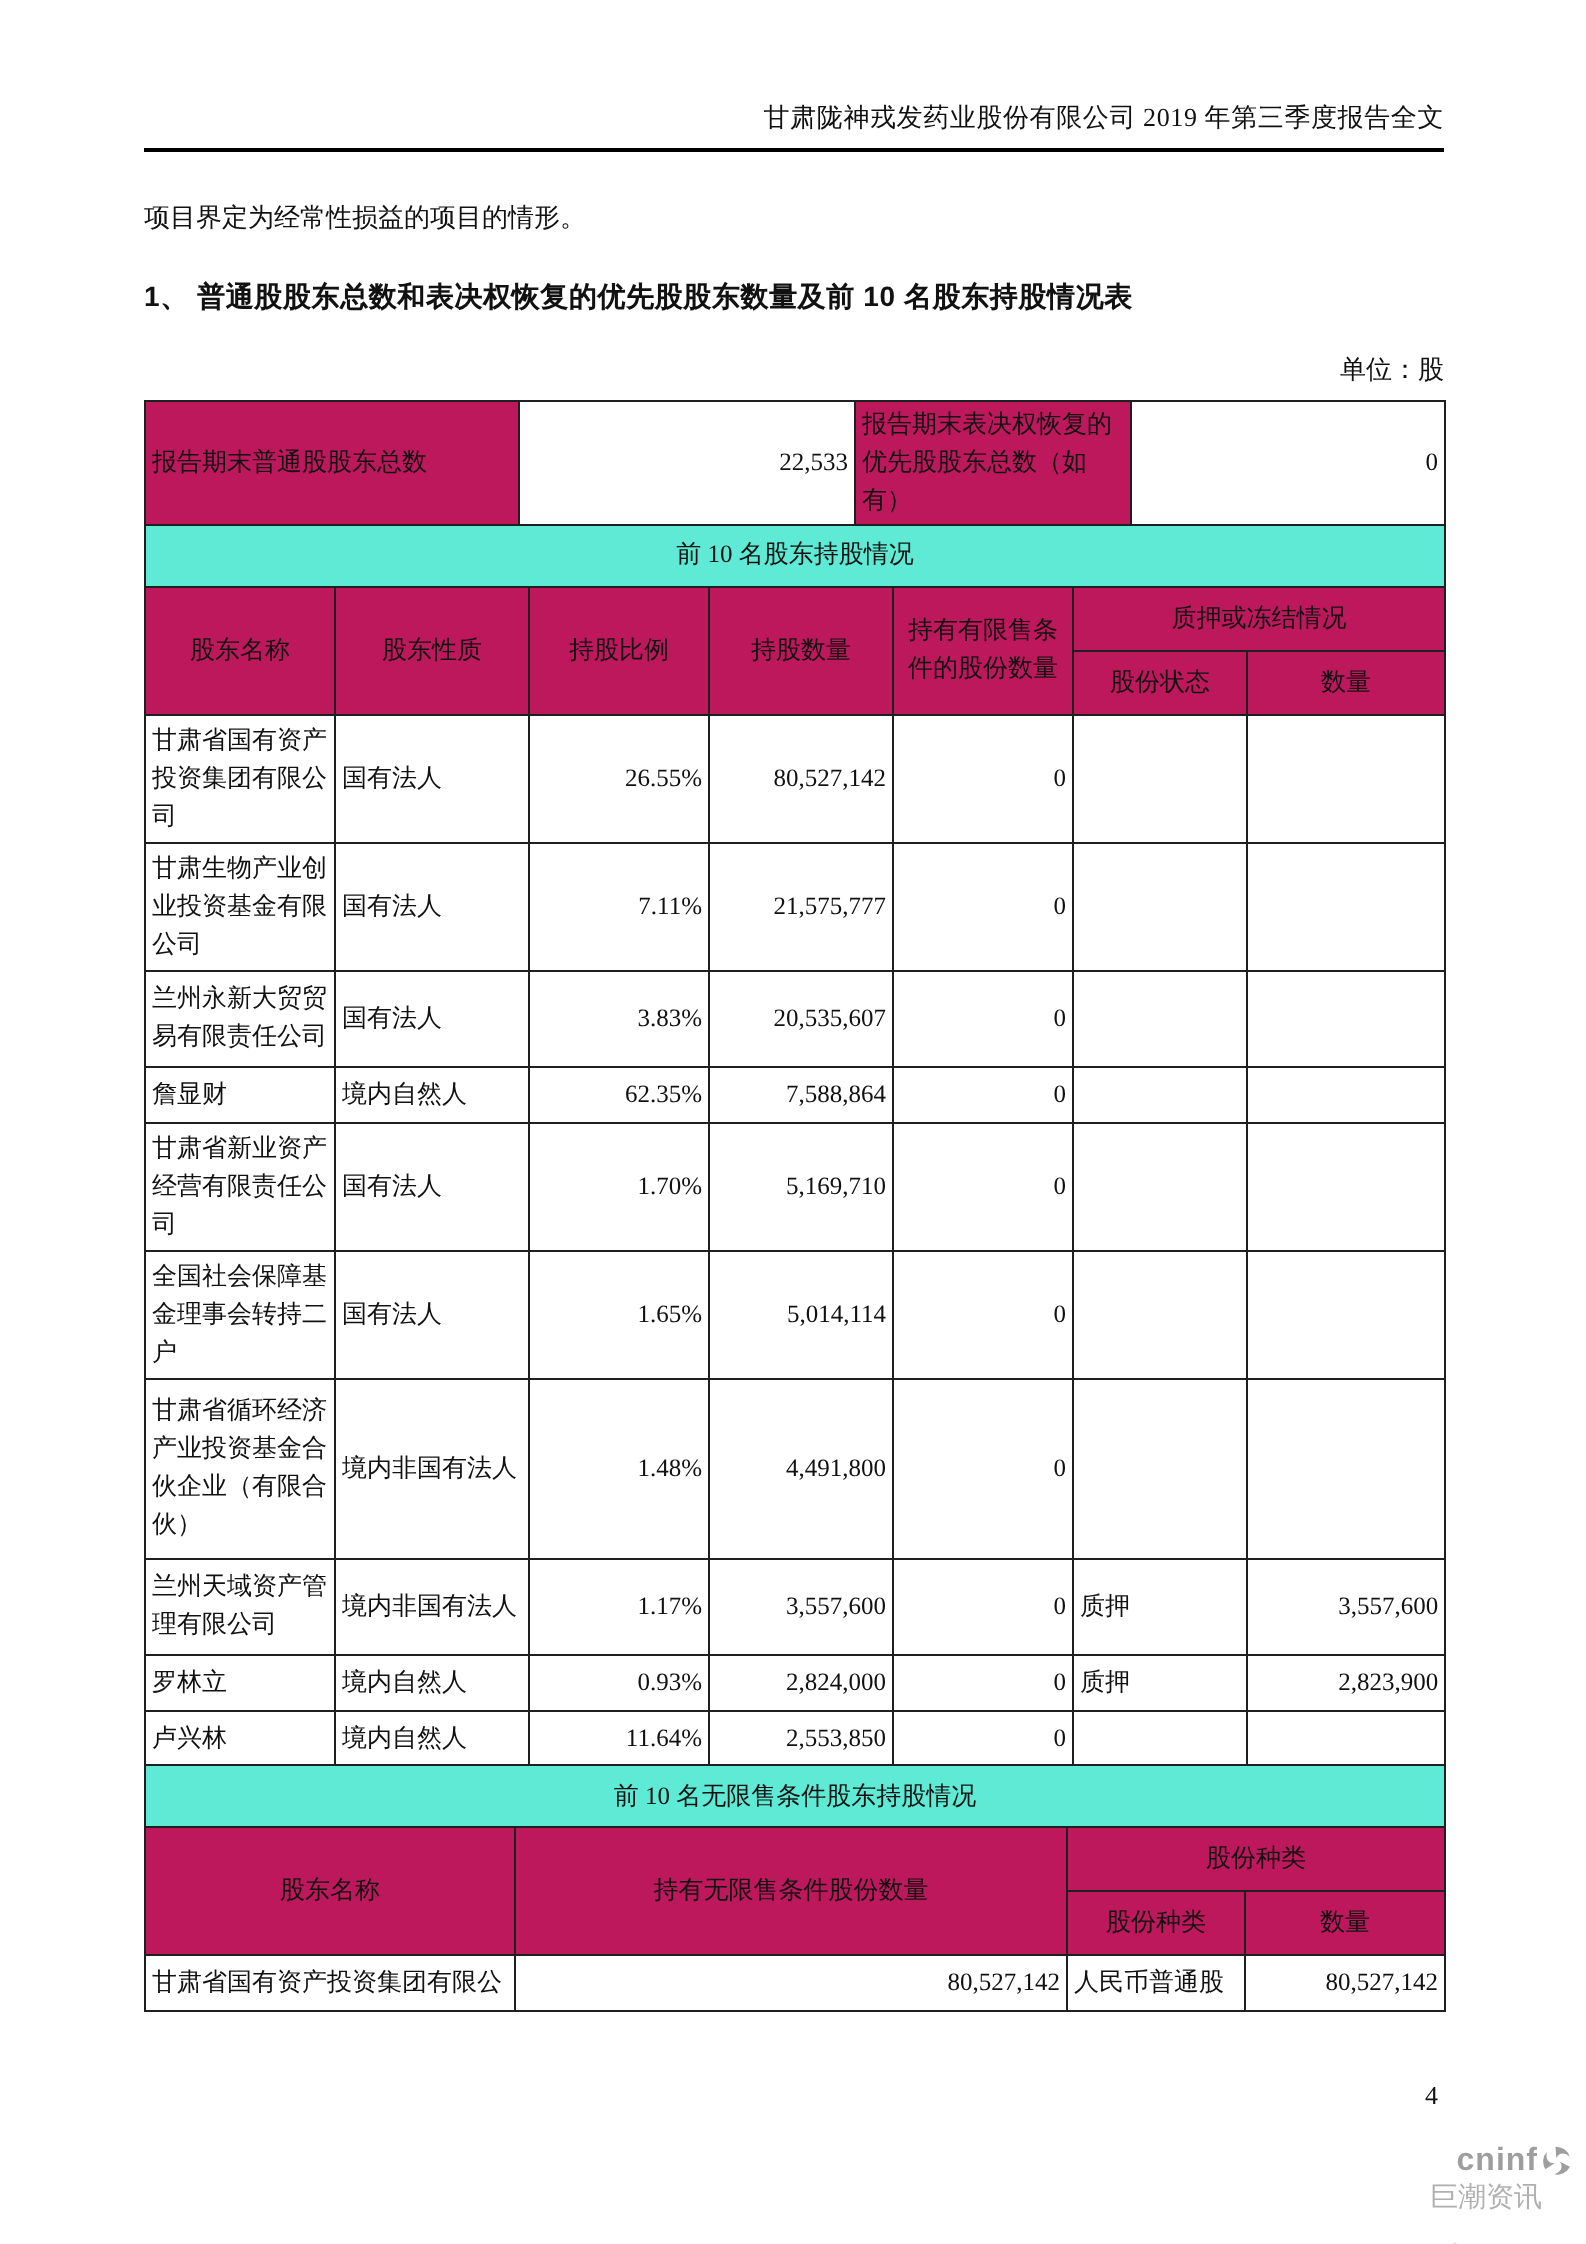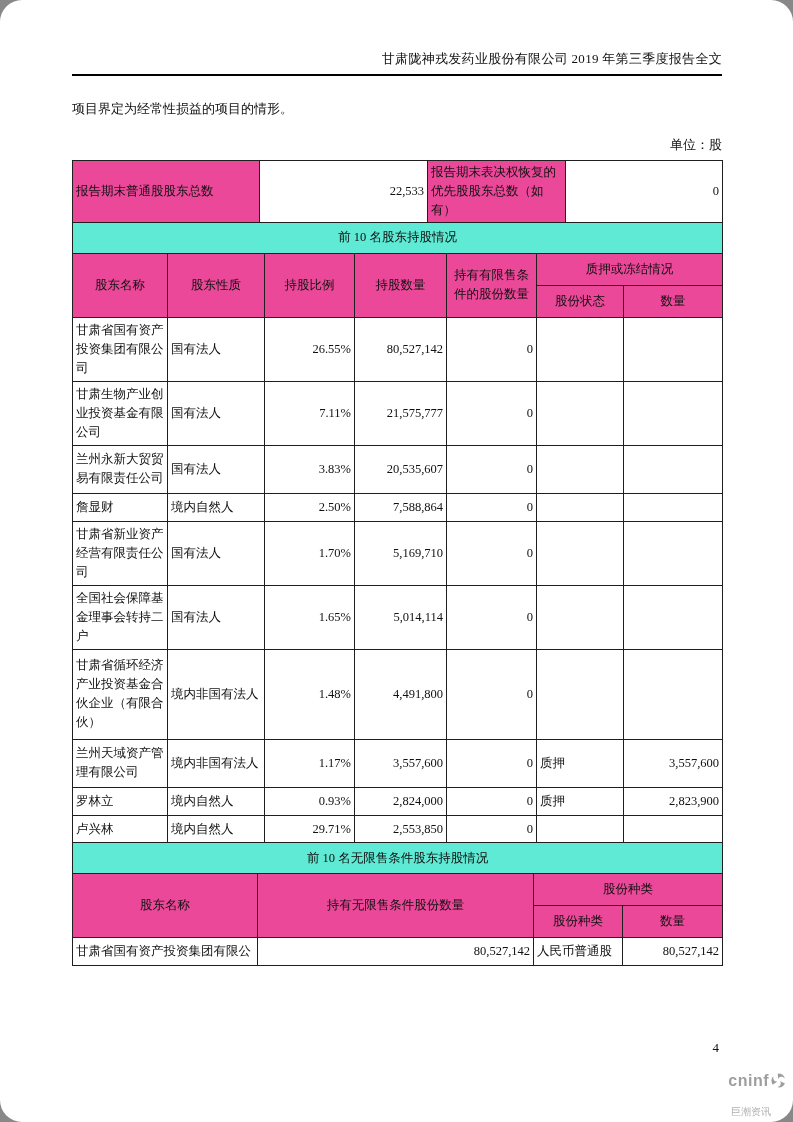--- a/index.html
+++ b/index.html
@@ -4,21 +4,20 @@
 <style>
   html,body{margin:0;padding:0;background:#888;}
   .page{
     position:relative;
     width:793px;height:1122px;
     background:#ffffff;
     margin:0 auto;
     font-family:"Liberation Serif","DejaVu Serif",serif;
     color:#111;
     overflow:hidden;
-    border-radius:22px;
   }
   .content{width:650px;margin-left:72px;}
   .doc-header{
     padding-top:50px;
     text-align:right;
     font-size:13px;
     letter-spacing:.3px;
     border-bottom:2px solid #000;
     padding-bottom:6px;
   }
@@ -39,21 +38,21 @@
   td,th{
     border:1.5px solid #1f1f1f;
     font-size:12.5px;
     font-weight:normal;
     padding:2px 3px;
     vertical-align:middle;
     word-break:break-all;
     line-height:19px;
   }
   .tbl-b,.tbl-c{margin-top:-1.5px;}
-  .gray{background:#ec4899;}
+  .gray{background:#be185d;}
   .band td{
     background:#5eead4;text-align:center;height:26px;
   }
   th{text-align:center;}
   .num{text-align:right;}
   .lft{text-align:left;}
   .h1l{height:28px;} .h2l{height:48px;} .h3l{height:64px;} .h4l{height:90px;}
   .sumrow td{height:48px;}
   .hdr-row th{height:27px;}
   .oneline{white-space:nowrap;overflow:hidden;margin-left:32px;}
@@ -65,34 +64,35 @@
   .logo{
     position:absolute;top:1072px;right:6px;
     width:130px;text-align:right;
     color:#a6a6a6;
     font-family:"Liberation Sans","DejaVu Sans",sans-serif;
     line-height:1;
   }
   .logo-row{display:flex;align-items:center;justify-content:flex-end;gap:1px;}
   .logo-brand{font-size:16px;font-weight:bold;letter-spacing:.5px;color:#9e9e9e;}
   .logo-swirl{width:17px;height:17px;display:inline-block;}
-  .logo-cn{font-size:10px;margin-top:18px;margin-right:16px;color:#b0b0b0;}
+  .logo-cn{font-size:14px;margin-top:2px;margin-right:16px;color:#b0b0b0;}
   .logo-url{font-size:16px;margin-top:16px;color:#a6a6a6;font-family:Liberation Serif, serif;}
 </style>
 </head>
 <body>
 
 <div class="page">
   <div class="content">
 
     <div class="doc-header">甘肃陇神戎发药业股份有限公司 2019 年第三季度报告全文</div>
 
     <div class="intro">项目界定为经常性损益的项目的情形。</div>
 
 
+    <div class="h3">1、 普通股股东总数和表决权恢复的优先股股东数量及前 10 名股东持股情况表</div>
 
     <div class="unit">单位：股</div>
 
     <table class="tbl-a" style="margin-top:6px;">
       <colgroup>
           <col style="width:187px">
           <col style="width:168px">
           <col style="width:138px">
           <col style="width:157px">
         </colgroup>
@@ -156,21 +156,21 @@
         <td class="lft">国有法人</td>
         <td class="num">3.83%</td>
         <td class="num">20,535,607</td>
         <td class="num">0</td>
         <td class="lft"></td>
         <td class="num"></td>
       </tr>
       <tr class="h1l">
         <td class="lft">詹显财</td>
         <td class="lft">境内自然人</td>
-        <td class="num">2.50%</td>
+        <td class="num">62.35%</td>
         <td class="num">7,588,864</td>
         <td class="num">0</td>
         <td class="lft"></td>
         <td class="num"></td>
       </tr>
       <tr class="h3l">
         <td class="lft">甘肃省新业资产经营有限责任公司</td>
         <td class="lft">国有法人</td>
         <td class="num">1.70%</td>
         <td class="num">5,169,710</td>
@@ -210,21 +210,21 @@
         <td class="lft">境内自然人</td>
         <td class="num">0.93%</td>
         <td class="num">2,824,000</td>
         <td class="num">0</td>
         <td class="lft">质押</td>
         <td class="num">2,823,900</td>
       </tr>
       <tr class="h1l">
         <td class="lft">卢兴林</td>
         <td class="lft">境内自然人</td>
-        <td class="num">29.71%</td>
+        <td class="num">11.64%</td>
         <td class="num">2,553,850</td>
         <td class="num">0</td>
         <td class="lft"></td>
         <td class="num"></td>
       </tr>
     </tbody>
       </table>
 
     <table class="tbl-c">
       <colgroup>

